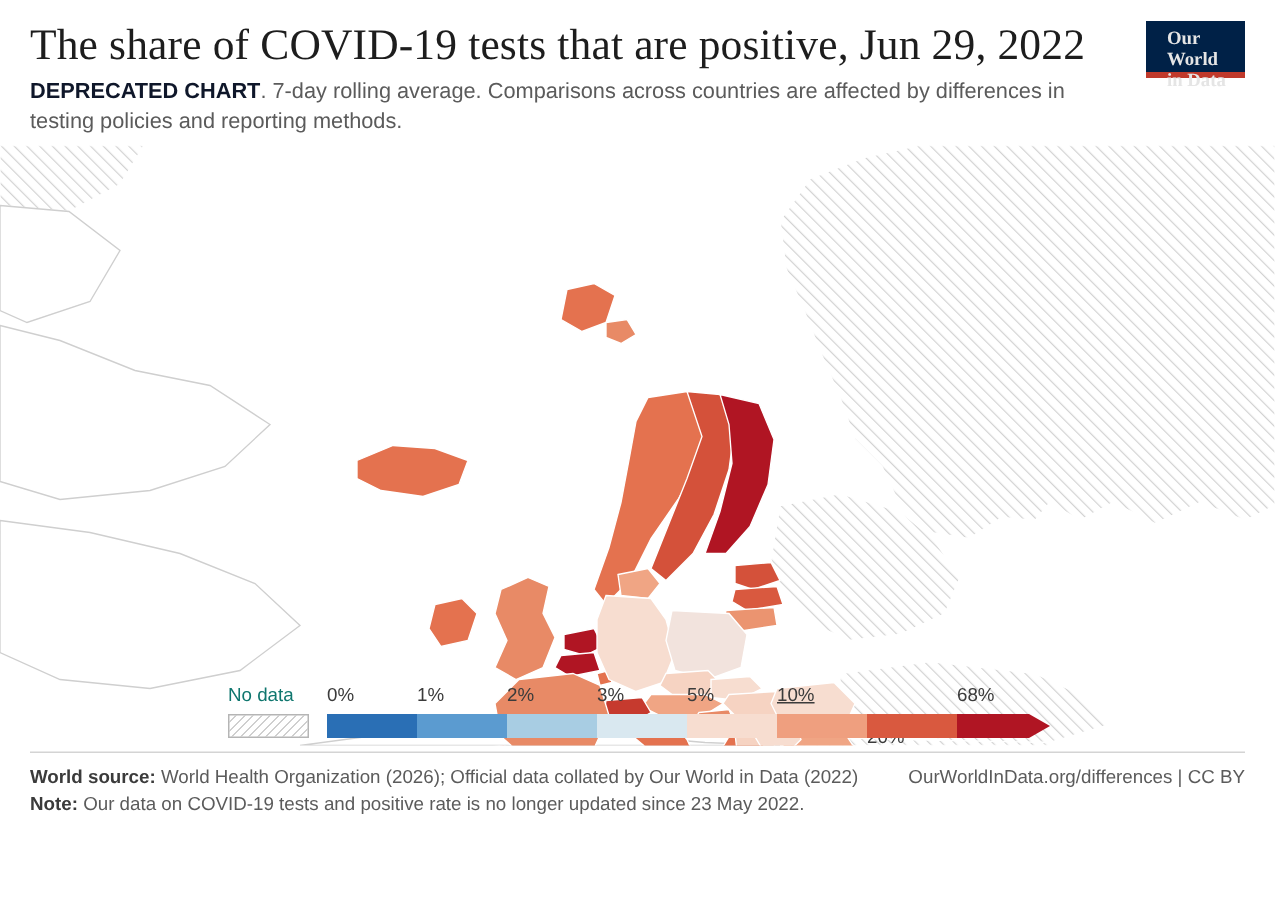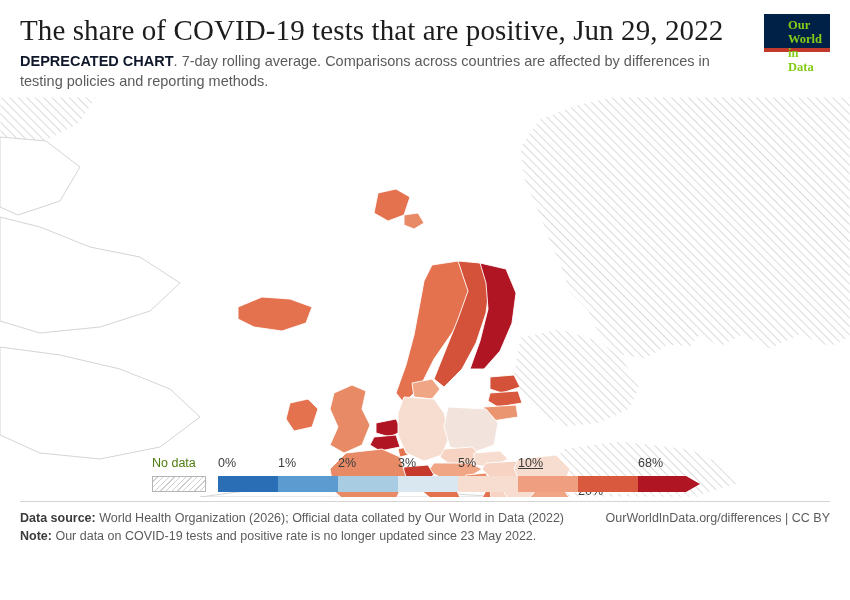--- a/index.html
+++ b/index.html
@@ -45,26 +45,26 @@
     font-weight: bold;
     color: #0f172a;
   }
   .owid-logo {
     position: absolute;
     top: 0px;
     right: 0px;
     width: 66px;
     height: 38px;
     background: #002147;
-    color: #84cc16;
+    color: #e5e5e5;
     font-family: "Liberation Serif", serif;
     font-size: 12.5px;
     font-weight: bold;
     line-height: 1.12;
-    padding: 4px 5px 0 24px;
+    padding: 4px 5px 0 14px;
     box-sizing: border-box;
     border-bottom: 4px solid #c0392b;
   }
   .owid-logo span { display: block; }
 
   
   .map-wrap {
     position: relative;
     width: 850px;
     margin-left: -20px;
@@ -88,21 +88,21 @@
     font-size: 12.5px;
     color: #3b3b3b;
   }
   .legend-labels span {
     position: absolute;
     top: 0;
     white-space: nowrap;
   }
   .legend-nodata-label {
     left: 0px;
-    color: #4d7c0f;
+    color: #0f766e;
   }
   .legend-bars {
     position: relative;
     height: 16px;
     margin-top: 4px;
   }
   .nodata-swatch {
     position: absolute;
     left: 0;
     top: 0;
@@ -282,21 +282,21 @@
         <div class="bin" style="width:60px;background:#d9593f;"></div>
         <div class="bin" style="width:48px;background:#b01523;"></div>
         <div class="legend-arrow"></div>
       </div>
     </div>
   </div>
 
   <div class="footer">
     <div class="footer-sep"></div>
     <div class="footer-row">
-      <b>Data source:</b>
+      <b>World source:</b>
       <span>World Health Organization (2026); Official data collated by Our World in Data (2022)</span>
       <span class="footer-right">OurWorldInData.org/differences | CC BY</span>
     </div>
     <div class="footer-row">
       <b>Note:</b>
       <span>Our data on COVID-19 tests and positive rate is no longer updated since 23 May 2022.</span>
     </div>
   </div>
 
 </div>

